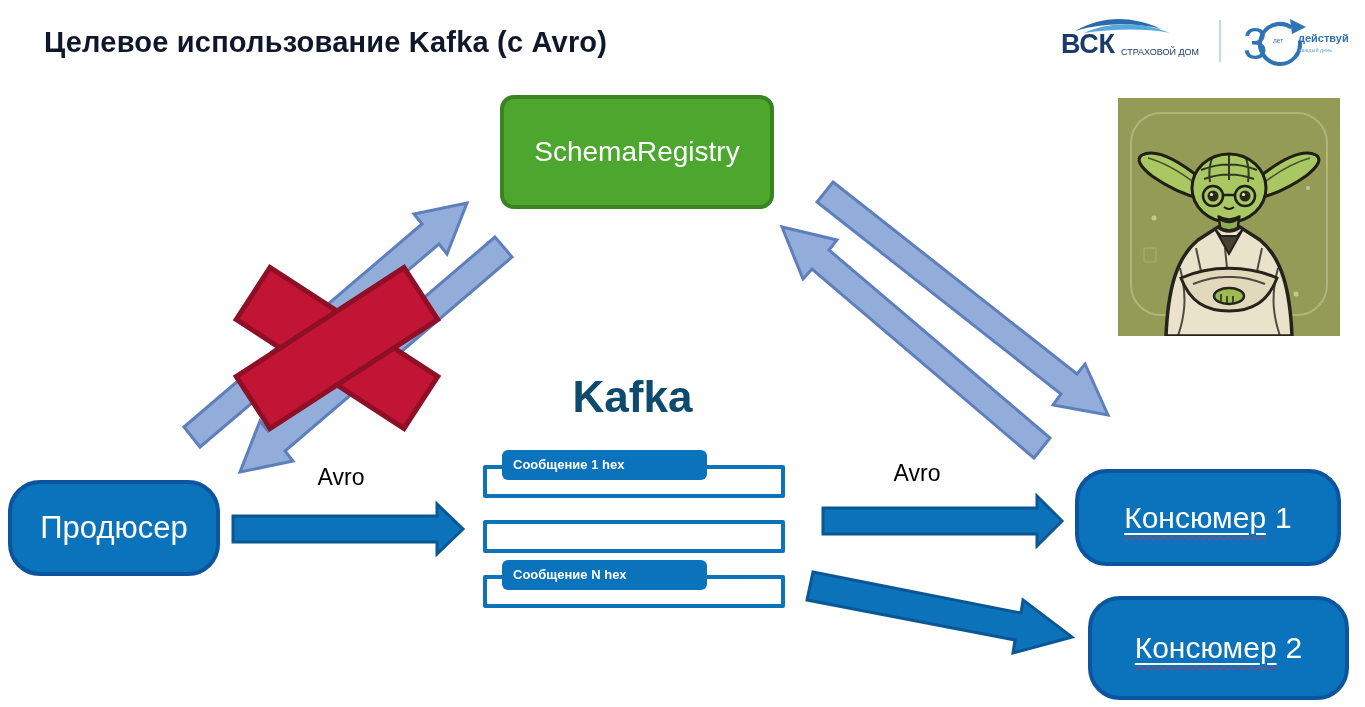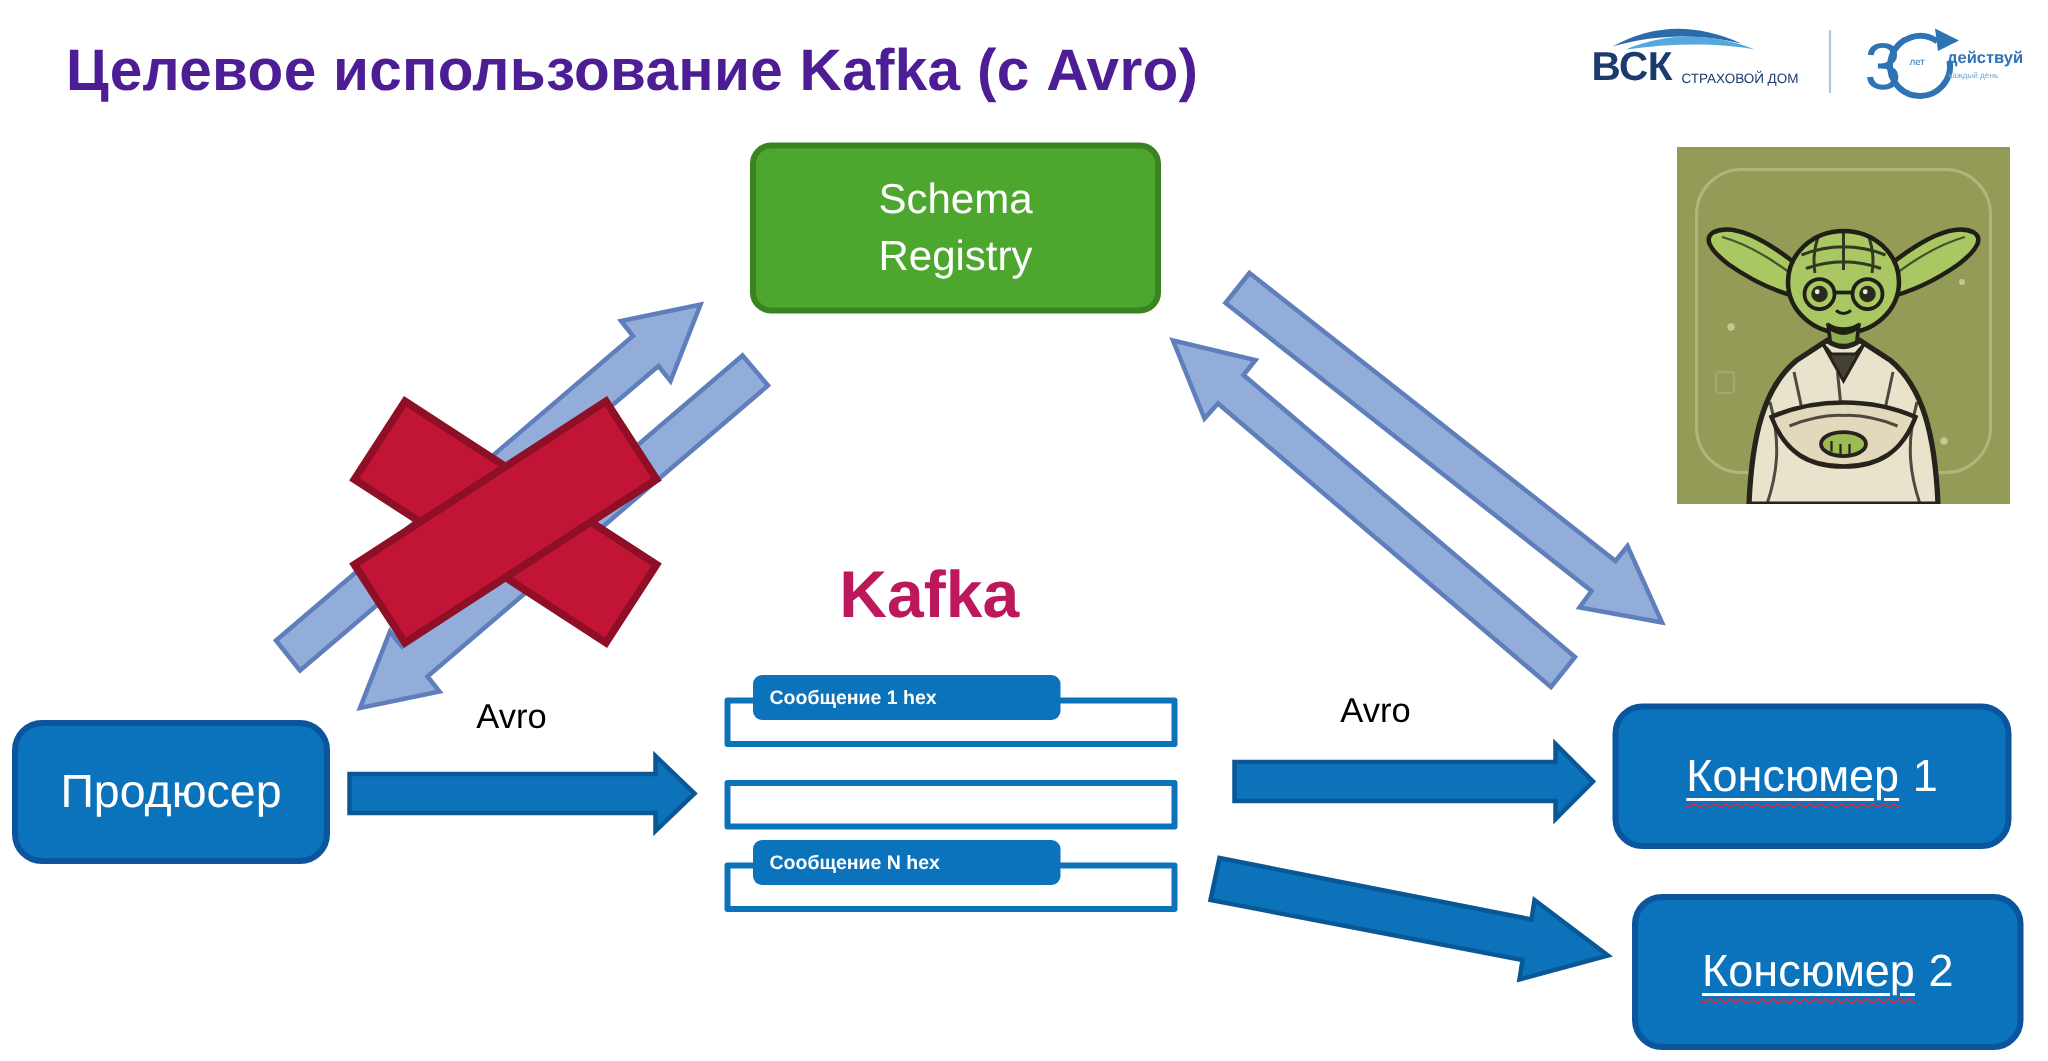--- a/index.html
+++ b/index.html
@@ -4,47 +4,47 @@
 <style>
   html,body{margin:0;padding:0;background:#fff;}
   .slide{
     position:relative;width:1365px;height:707px;background:#ffffff;
     font-family:"Liberation Sans",sans-serif;overflow:hidden;
   }
   .abs{position:absolute;}
 
   
   .title{
-    left:44px;top:26px;font-size:39px;font-weight:bold;color:#4c1d95;letter-spacing:.2px;
+    left:44px;top:26px;font-size:29px;font-weight:bold;color:#0f172a;letter-spacing:.2px;
   }
 
   
   .bluebox{
-    background:#0B72BC;border:4px solid #0A559E;border-radius:20px;
+    background:#0B72BC;border:4px solid #0A559E;border-radius:32px;
     color:#fff;display:flex;align-items:center;justify-content:center;
     box-sizing:border-box;
   }
   .greenbox{
     left:500px;top:95px;width:274px;height:114px;
     background:#4DA72F;border:4px solid #3A8320;border-radius:14px;
-    color:#fff;display:flex;flex-direction:column;align-items:center;justify-content:center;
+    color:#fff;display:flex;flex-direction:row;align-items:center;justify-content:center;
     font-size:28px;line-height:38px;box-sizing:border-box;
   }
   .producer{left:8px;top:480px;width:212px;height:96px;font-size:31px;}
   .consumer1{left:1075px;top:469px;width:266px;height:97px;font-size:30px;}
   .consumer2{left:1088px;top:596px;width:261px;height:104px;font-size:30px;}
 
   .u-white{text-decoration-line:underline;text-decoration-color:#ffffff;
     text-decoration-thickness:2px;text-underline-offset:5px;}
   .u-red{text-decoration-line:underline;text-decoration-style:wavy;
     text-decoration-color:#e8273c;text-decoration-thickness:1px;text-underline-offset:8px;}
 
   
-  .kafka{left:467px;top:372px;width:305px;text-align:center;
-    font-size:44px;font-weight:bold;color:#be185d;}
+  .kafka{left:480px;top:372px;width:305px;text-align:center;
+    font-size:44px;font-weight:bold;color:#0c4a6e;}
   .avro{font-size:23px;font-weight:normal;color:#000;width:130px;text-align:center;}
   .avro-left{left:276px;top:464px;}
   .avro-right{left:852px;top:460px;}
 
   
   .msg-outer{left:483px;width:302px;height:33px;background:#fff;
     border:4px solid #0C73BA;border-radius:2px;box-sizing:border-box;}
   .msg-fill{left:502px;width:205px;height:30px;background:#0B72BC;border-radius:6px;
     color:#ffffff;font-size:13px;font-weight:bold;line-height:30px;padding-left:11px;
     box-sizing:border-box;}

